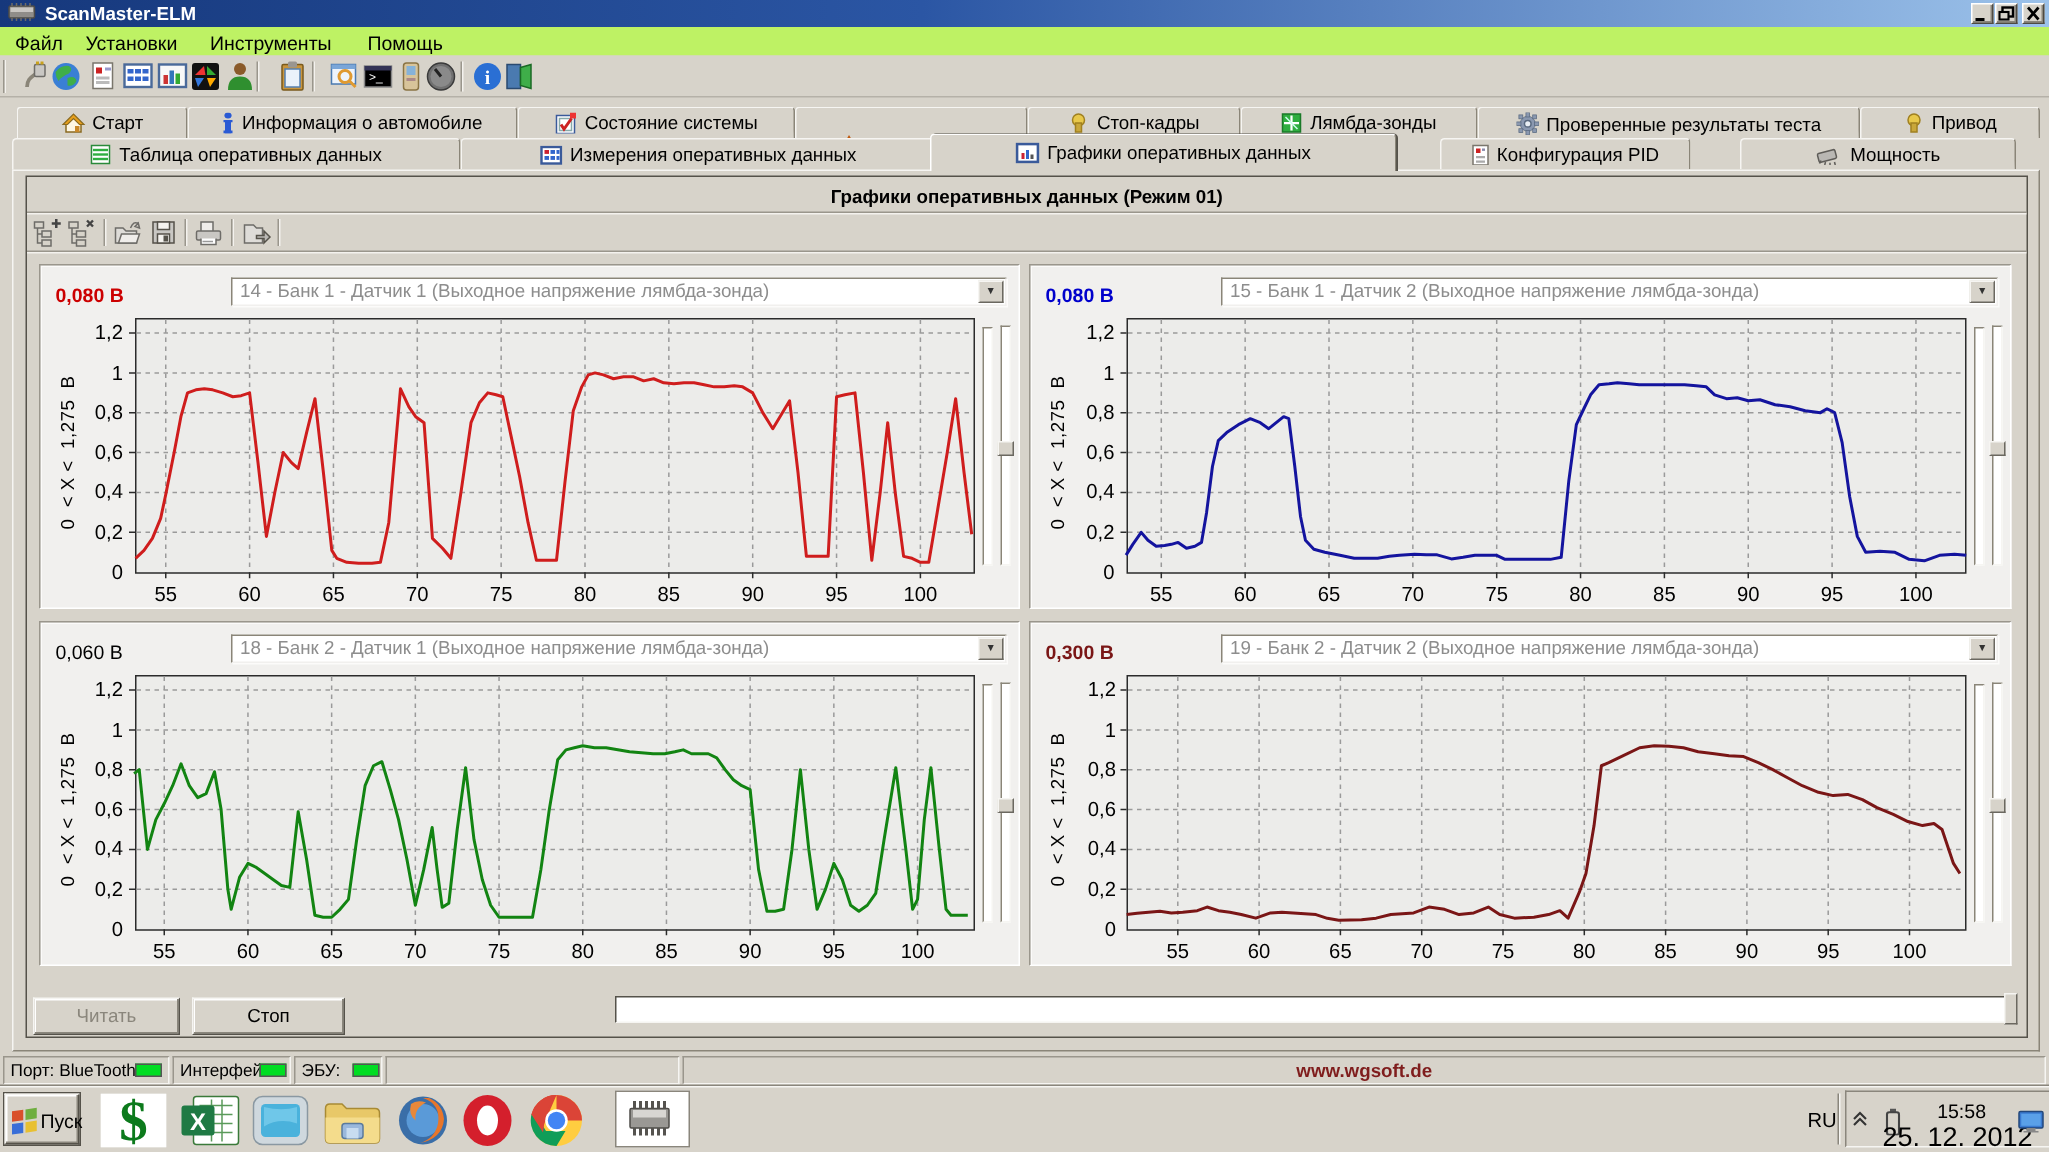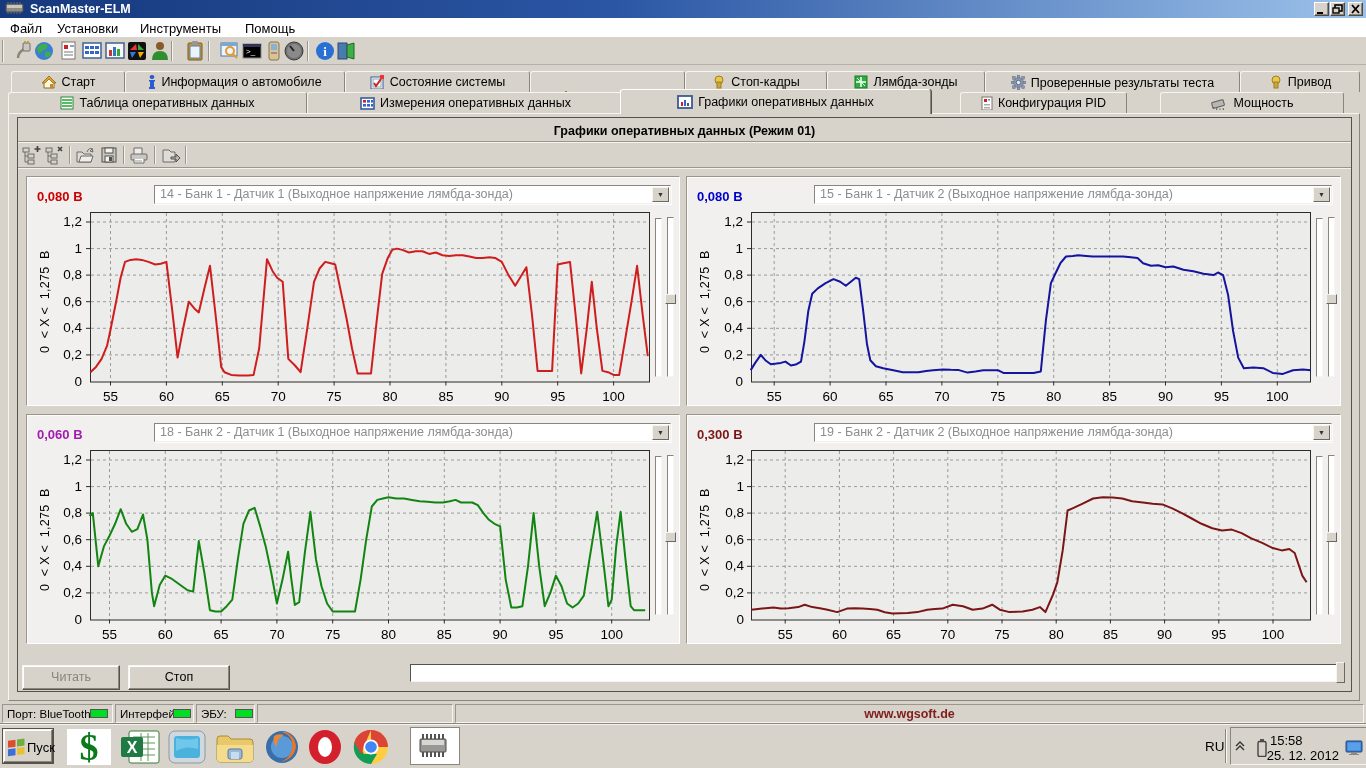--- a/index.html
+++ b/index.html
@@ -1,19 +1,19 @@
 <!DOCTYPE html>
 <html><head><meta charset="utf-8"><style>
 *{margin:0;padding:0;box-sizing:border-box}
 html,body{width:1366px;height:768px;overflow:hidden;font-family:"Liberation Sans",sans-serif;font-size:12px;background:#d7d3ca}
 .abs{position:absolute}
 .titlebar{position:absolute;left:0;top:0;width:1366px;height:18px;background:linear-gradient(to right,#16387c 0%,#2b56a4 45%,#9cc2ea 100%)}
 .titlebar .tt{position:absolute;left:30px;top:2px;color:#fff;font-weight:bold;font-size:12.5px}
 .wbtn{position:absolute;top:2px;width:15px;height:14px;background:#d7d3ca;border:1px solid;border-color:#fff #4e4a42 #4e4a42 #fff;box-shadow:inset -1px -1px 0 #8a867c;font-size:9px;text-align:center;line-height:12px;font-weight:bold;color:#000}
-.menubar{position:absolute;left:0;top:18px;width:1366px;height:19px;background:#ffffff}
+.menubar{position:absolute;left:0;top:18px;width:1366px;height:19px;background:#bef264}
 .menubar span{position:absolute;top:3px;font-size:13px}
 .toolbar{position:absolute;left:0;top:37px;width:1366px;height:28px;background:#d7d3ca;border-bottom:1px solid #b5b1a8}
 .tsep{position:absolute;top:4px;width:2px;height:20px;border-left:1px solid #9a968c;border-right:1px solid #f4f2ee}
 .tab{position:absolute;background:#d7d3ca;border:1px solid #8a8578;border-bottom:none;border-top-color:#f6f5f2;border-left-color:#f6f5f2;border-radius:3px 3px 0 0;text-align:center;font-size:12.5px;color:#000;white-space:nowrap}
 .tab .ic{display:inline-block;vertical-align:-3px;margin-right:5px}
 .tabpage{position:absolute;left:8px;top:113px;width:1352px;height:588px;background:#d7d3ca;border:1px solid #8a8578;border-top-color:#f6f5f2;border-left-color:#f6f5f2}
 .cont{position:absolute;left:17px;top:117px;width:1335px;height:575px;border:1px solid #55524a;background:#d7d3ca}
 .hdr{position:absolute;left:18px;top:118px;width:1333px;height:24px;text-align:center;font-weight:bold;font-size:12.5px;padding-top:6px;border-bottom:1px solid #9a968c;box-shadow:0 1px 0 #f4f2ee}
 .panel{position:absolute;background:#f1f0ee;border:1px solid #9a968c;border-right-color:#fff;border-bottom-color:#fff;box-shadow:inset 1px 1px 0 #fcfbfa}
 .combo{position:absolute;height:19px;background:#fff;border:1px solid #8a8578;border-right-color:#f1f0ee;border-bottom-color:#f1f0ee;box-shadow:1px 1px 0 #fcfbfa;color:#8d8d8d;font-size:12.5px;padding:1px 0 0 5px;white-space:nowrap;overflow:hidden}
@@ -391,21 +391,21 @@
     <text x="478.4" y="190.5" font-size="13.5" fill="#000" text-anchor="middle">95</text>
     <line x1="534.3" y1="3" x2="534.3" y2="170.5" stroke="#9a9a9a" stroke-width="1" stroke-dasharray="3,3"></line>
     <line x1="534.3" y1="171.5" x2="534.3" y2="175.5" stroke="#2b2b2b" stroke-width="1"></line>
     <text x="534.3" y="190.5" font-size="13.5" fill="#000" text-anchor="middle">100</text>
     <polyline points="7.7,160.1 12.2,152.9 17.8,144.9 22.3,150.2 27.8,154.2 33.4,153.6 37.9,152.9 42.4,151.6 48.0,155.5 53.6,154.2 58.0,151.6 61.4,131.6 65.3,101.0 69.2,83.8 74.8,78.4 82.6,73.1 90.5,69.1 97.2,71.8 102.8,75.8 107.8,71.8 112.8,67.8 116.2,69.1 120.2,101.0 124.0,134.3 127.3,150.2 132.9,156.2 140.2,158.2 150.3,160.2 159.8,162.2 167.6,162.2 175.4,162.2 183.2,160.9 190.0,160.2 200.0,159.5 207.8,159.8 215.1,159.9 224.6,162.6 232.4,161.5 240.3,160.2 248.1,160.2 254.8,160.2 260.4,162.9 270.5,162.9 280.5,162.9 290.6,162.9 297.8,161.5 302.9,110.3 307.9,73.1 312.9,62.5 317.4,53.2 323.0,46.5 329.7,45.9 335.3,45.2 343.1,45.9 349.8,46.5 357.7,46.5 364.9,46.5 372.2,46.5 380.0,46.5 387.8,47.2 394.5,47.9 400.1,53.2 408.0,55.8 415.2,55.2 422.5,57.2 430.3,56.5 440.4,59.8 450.4,61.2 460.5,63.8 470.6,65.1 475.0,62.5 480.1,65.1 485.1,85.1 490.1,121.0 495.2,147.6 500.8,158.2 510.3,157.5 520.3,158.2 529.8,162.9 539.9,163.9 550.0,160.2 560.0,159.5 567.8,160.2" fill="none" stroke="#14149e" stroke-width="2" stroke-linejoin="round"></polyline>
   </svg>
 <div class="slidert" style="left:1316px;top:218px;height:159px"></div>
 <div class="slidert" style="left:1328px;top:217px;height:160px"></div>
 <div class="sthumb" style="left:1326px;top:294px"></div>
 <div class="panel" style="left:26px;top:414px;width:654px;height:230px"></div>
-<div style="position:absolute;left:37px;top:427px;font-size:13px;font-weight:bold;color:#a21caf">0,060 В</div>
+<div style="position:absolute;left:37px;top:427px;font-size:13px;font-weight:normal;color:#000000">0,060 В</div>
 <div class="combo" style="left:154px;top:423px;width:517px">18 - Банк 2 - Датчик 1 (Выходное напряжение лямбда-зонда)<span class="cbtn">▼</span></div>
 <div class="ytit" style="left:38px;top:591px">0&nbsp;&nbsp;&lt;&nbsp;X&nbsp;&lt;&nbsp;&nbsp;1,275&nbsp;&nbsp;В</div>
 <div style="position:absolute;left:34px;top:611.5px;width:48px;text-align:right;font-size:13.5px">0</div>
 <div style="position:absolute;left:34px;top:584.9px;width:48px;text-align:right;font-size:13.5px">0,2</div>
 <div style="position:absolute;left:34px;top:558.3px;width:48px;text-align:right;font-size:13.5px">0,4</div>
 <div style="position:absolute;left:34px;top:531.7px;width:48px;text-align:right;font-size:13.5px">0,6</div>
 <div style="position:absolute;left:34px;top:505.1px;width:48px;text-align:right;font-size:13.5px">0,8</div>
 <div style="position:absolute;left:34px;top:478.6px;width:48px;text-align:right;font-size:13.5px">1</div>
 <div style="position:absolute;left:34px;top:452.0px;width:48px;text-align:right;font-size:13.5px">1,2</div>
 <svg style="position:absolute;left:81.5px;top:448px" width="575" height="193">
@@ -610,20 +610,20 @@
 <span class="abs" style="left:1205px;top:739px;font-size:13.5px">RU</span>
 <span class="abs" style="left:1225px;top:729px;width:2px;height:34px;border-left:1px solid #8a867c;border-right:1px solid #f6f5f2"></span>
 <div class="abs" style="left:1230px;top:727px;width:140px;height:38px;border:1px solid;border-color:#8a867c #f6f5f2 #f6f5f2 #8a867c"></div>
 <svg class="abs" style="left:1234px;top:740px" width="12" height="12">
     <path d="M2 6 L6 2 L10 6 M2 10 L6 6 L10 10" fill="none" stroke="#333" stroke-width="1.4"></path>
   </svg>
 <svg class="abs" style="left:1256px;top:739px" width="13" height="18">
     <rect x="4" y="0" width="4" height="2.5" fill="#555"></rect>
     <rect x="2" y="2.5" width="8" height="15" rx="1.5" fill="none" stroke="#444" stroke-width="1.4"></rect>
   </svg>
-<div class="abs" style="left:1270px;top:733px;width:54px;text-align:left;font-size:13px">15:58</div>
-<div class="abs" style="left:1255px;top:748px;width:84px;text-align:right;font-size:13px;white-space:nowrap">25. 12. 2012</div>
+<div class="abs" style="left:1270px;top:733px;width:54px;text-align:right;font-size:13px">15:58</div>
+<div class="abs" style="left:1255px;top:748px;width:84px;text-align:right;font-size:18px;white-space:nowrap">25. 12. 2012</div>
 <svg class="abs" style="left:1345px;top:740px" width="18" height="15">
     <rect x="1" y="1" width="16" height="11" rx="1" fill="#3a7ad0" stroke="#23477a"></rect>
     <rect x="2.5" y="2.5" width="13" height="8" fill="#5aa0e8"></rect>
     <rect x="6" y="12" width="6" height="2" fill="#888"></rect>
     <rect x="4" y="14" width="10" height="1.5" fill="#888"></rect>
   </svg>
 
 </body></html>

